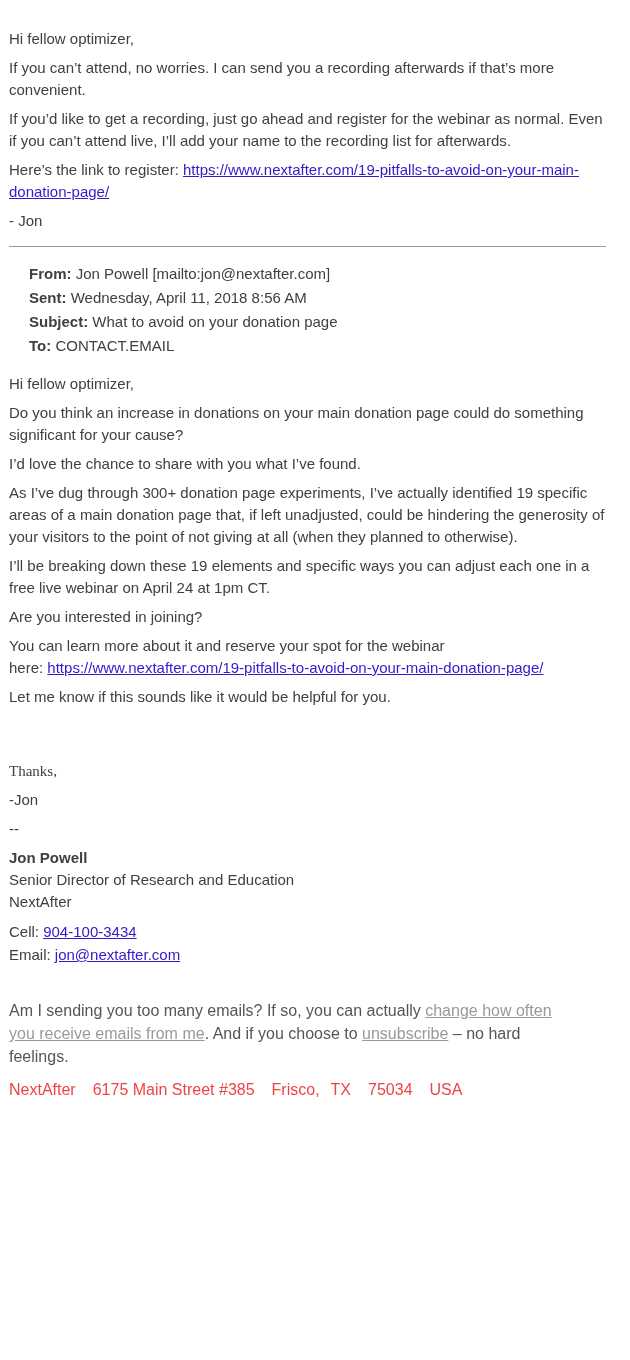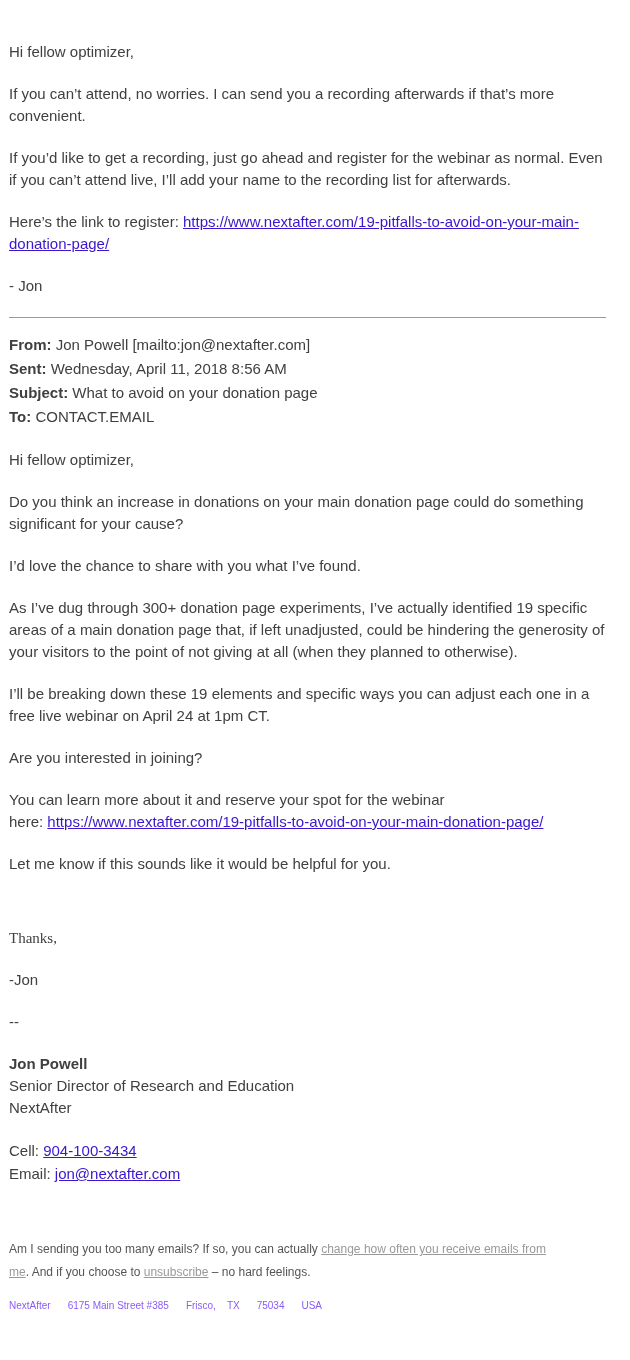--- a/index.html
+++ b/index.html
@@ -14,50 +14,50 @@
     height: 1360px;
     overflow: hidden;
   }
   .email {
     padding: 21px 20px 40px 9px;
     color: var(--text, #404040);
     font-size: 15px;
     line-height: 22px;
   }
   .content { max-width: 601px; }
-  p { margin: 20px 0; }
+  p { margin: 7px 0; }
   a {
     color: var(--link, #3b16cc);
     text-decoration: underline;
     cursor: pointer;
     word-wrap: break-word;
   }
   hr.divider {
     border: 0;
     border-top: 1px solid #9a9a9a;
     margin: 14px 4px 15px 0;
   }
   .hdrs { margin: 15px 0; }
   .hdr-line { line-height: 24px; }
-  .hdr-line b { font-weight: bold; }
+  .hdr-line b { font-weight: bold; margin-left: 20px; }
   p.thanks { margin-top: 52px; font-family: Liberation Serif, serif; }
   p.sig-contact { line-height: 23px; }
   .footer {
-    margin-top: 53px;
-    font-size: 12px;
+    margin-top: 33px;
+    font-size: 16px;
     line-height: 23px;
     color: #555555;
     max-width: 560px;
   }
   .footer a { color: var(--footer_link, #999999); }
   .address {
     margin-top: 13px;
-    font-size: 10px;
+    font-size: 16px;
     line-height: 18px;
-    color: #8b5cf6;
+    color: #ef4444;
     max-width: 601px;
   }
   .addr-part { margin-right: 17px; }
   .addr-part.tight { margin-right: 11px; }
 </style>
 </head>
 <body>
 
 <div class="email">
   <div class="content">

